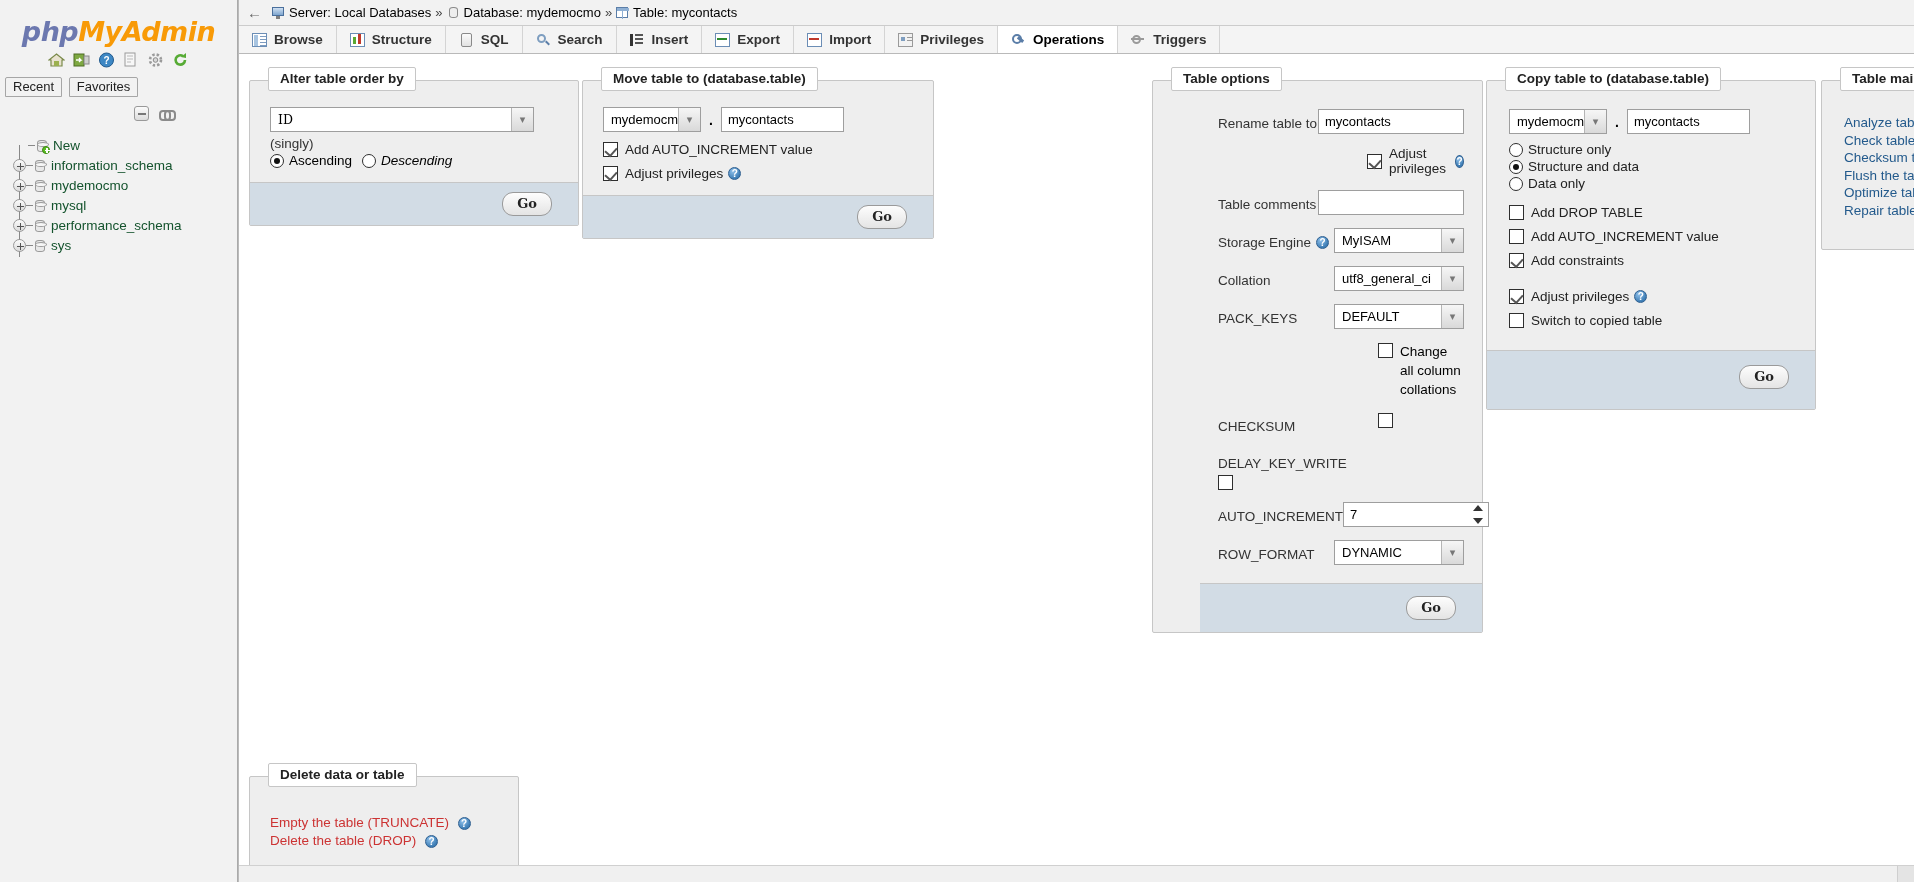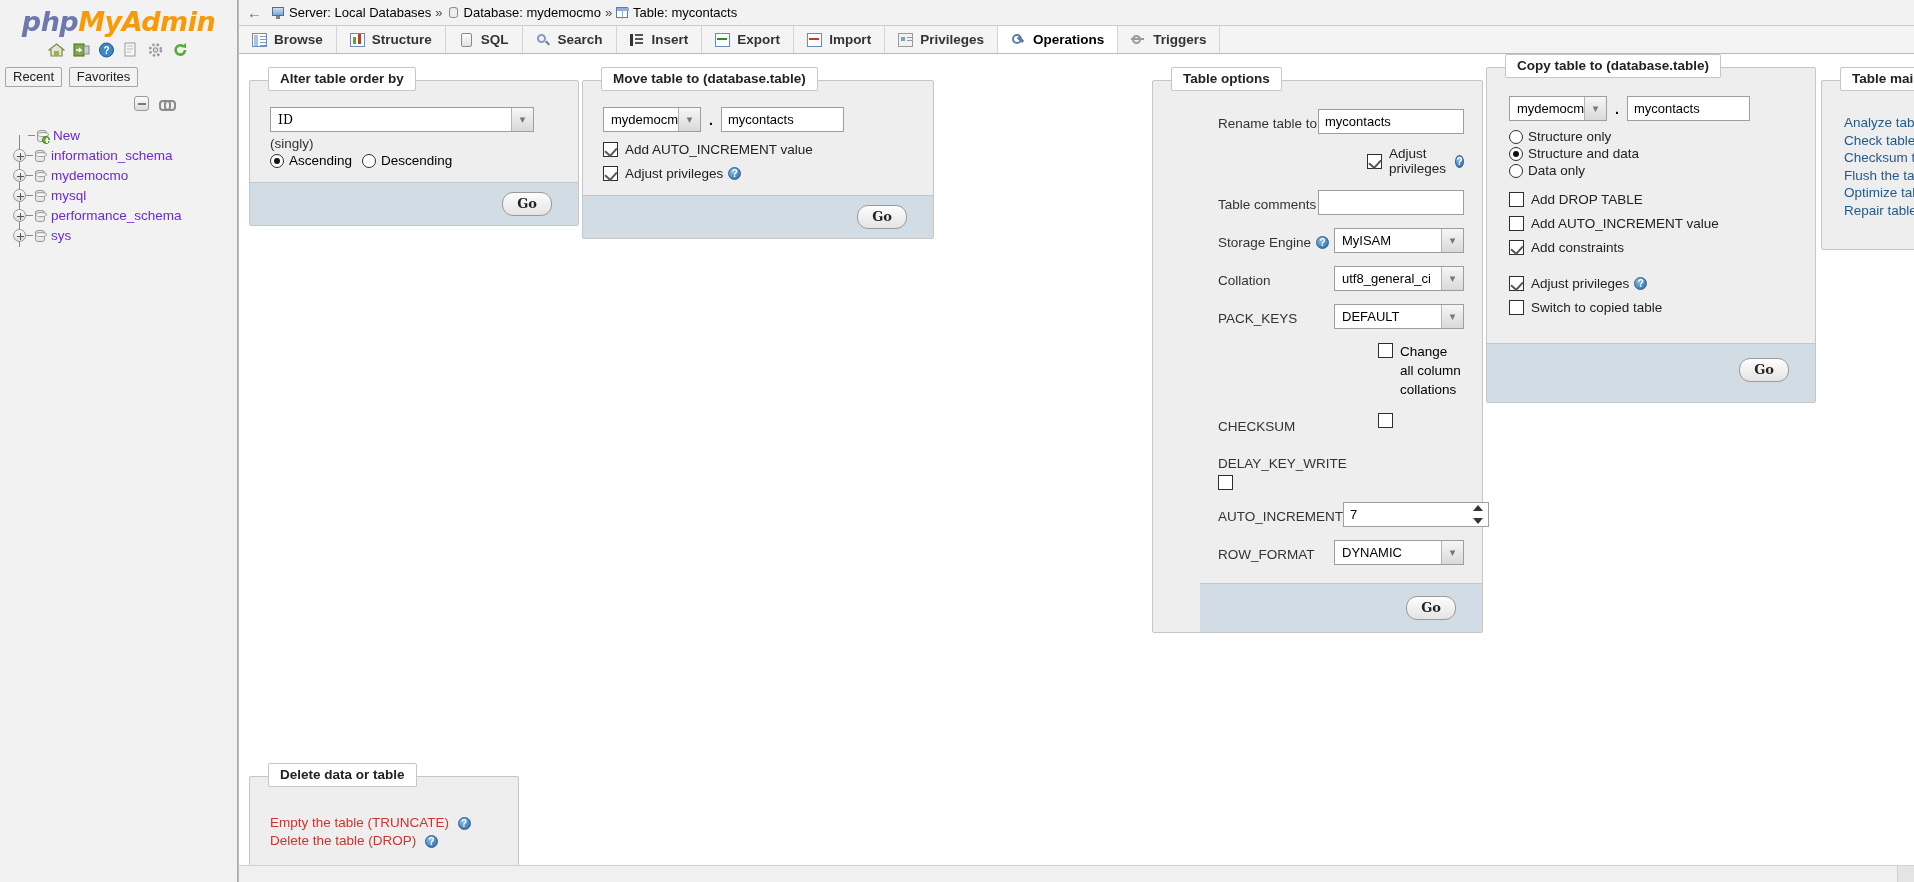--- a/index.html
+++ b/index.html
@@ -16,21 +16,21 @@
 
   
   #sidebar {
     width: 238px; min-width: 238px; height: 882px;
     background: #f2f2f2;
     border-right: 1px solid #aaa;
     position: relative;
   }
   .pma-logo {
     text-align: center;
-    padding-top: 6px;
+    padding-top: 16px;
     font-size: 27px;
     font-weight: bold;
     font-style: italic;
     letter-spacing: -0.5px;
     font-family: "DejaVu Sans", sans-serif;
   }
   .pma-logo .php { color: #6c78af; }
   .pma-logo .my { color: #f89a07; }
   .pma-logo .admin { color: #f89a07; }
   .logo-icons {
@@ -146,21 +146,21 @@
     position:absolute; right:-2px; bottom:-1px;
     width:8px; height:8px; border-radius:50%;
     background:#5bbd22; border:1px solid #3d8a14;
   }
   .db-icon.new .plusdot::before {
     content:""; position:absolute; left:1.5px; top:3px; width:5px; height:1.5px; background:#fff;
   }
   .db-icon.new .plusdot::after {
     content:""; position:absolute; left:3px; top:1.5px; width:1.5px; height:5px; background:#fff;
   }
-  .db-label { font-size: 13.5px; color: #6d28d9; vertical-align: middle; }
+  .db-label { font-size: 13.5px; color: #14532d; vertical-align: middle; }
 
   
   #main {
     flex: 1; height: 882px; position: relative;
     background: #fff; overflow: hidden;
     border-left: 1px solid #bbb;
   }
   #breadcrumb-bar {
     height: 26px;
     background: #f2f2f2;
@@ -576,21 +576,21 @@
             <span class="arrow"></span>
           </div>
           <div style="font-size:13.5px; color:#333; margin-top:4px;">(singly)</div>
           <div style="display:flex; align-items:center; margin-top:2px;">
             <label style="display:flex;align-items:center;margin-right:10px;">
               <span class="rb checked"></span>
               <span style="font-size:13.5px;">Ascending</span>
             </label>
             <label style="display:flex;align-items:center;">
               <span class="rb"></span>
-              <span style="font-size:13.5px;">Descending</span>
+              <span style="font-size:13.5px;font-style:italic;">Descending</span>
             </label>
           </div>
         </div>
         <div class="panel-footer">
           <span class="go-btn">Go</span>
         </div>
       </div>
 
       <div class="panel" style="left:343px; top:26px; width:352px;">
         <div class="panel-legend">Move table to (database.table)</div>
@@ -726,21 +726,21 @@
               </span>
             </div>
           </div>
 
         </div>
         <div class="panel-footer" style="padding:12px 26px;">
           <span class="go-btn">Go</span>
         </div>
       </div>
 
-      <div class="panel" style="left:1247px; top:13px; width:330px;">
+      <div class="panel" style="left:1247px; top:26px; width:330px;">
         <div class="panel-legend">Copy table to (database.table)</div>
         <div class="panel-body" style="padding:28px 22px 12px 22px;">
           <div style="display:flex; align-items:center; margin-bottom:8px;">
             <span class="sel" style="width:98px;">
               <span class="selval" style="flex:1;">mydemocmo</span>
               <span class="arrow"></span>
             </span>
             <span style="margin:0 8px; font-size:14px; font-weight:bold;">.</span>
             <input class="txt" style="width: 123px;" value="mycontacts">
           </div>
@@ -769,21 +769,21 @@
           <label class="chk-line" style="margin-bottom:21px;">
             <span class="cb checked"></span>
             <span>Add constraints</span>
           </label>
 
           <label class="chk-line">
             <span class="cb checked"></span>
             <span>Adjust privileges</span>
             <span class="help"></span>
           </label>
-          <label class="chk-line" style="margin-bottom:16px;">
+          <label class="chk-line" style="margin-bottom:10px;">
             <span class="cb"></span>
             <span>Switch to copied table</span>
           </label>
         </div>
         <div class="panel-footer" style="padding:14px 26px 20px 26px;">
           <span class="go-btn">Go</span>
         </div>
       </div>
 
       <div class="panel" style="left:1582px; top:26px; width:322px; height:170px;">

